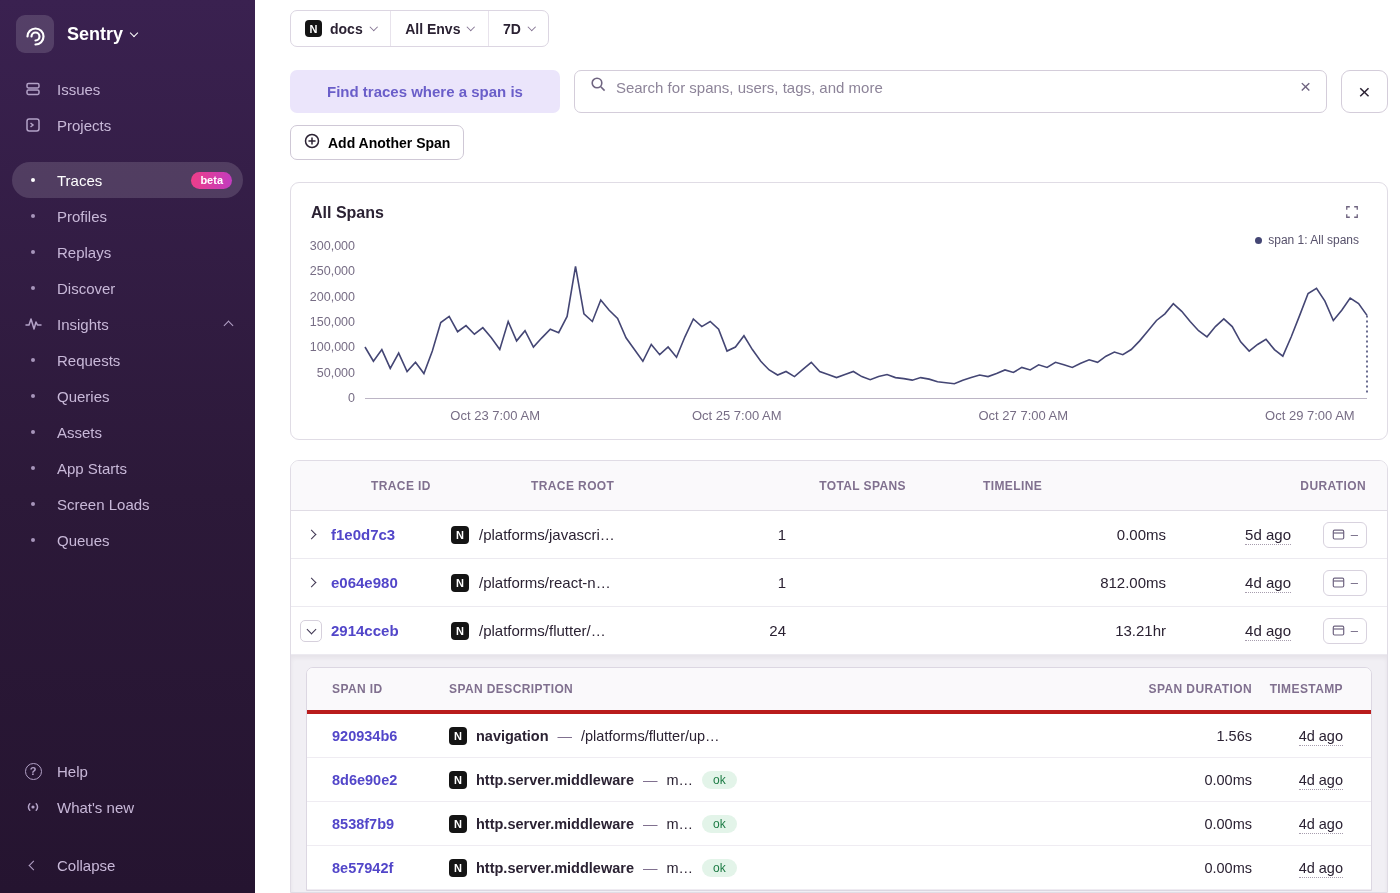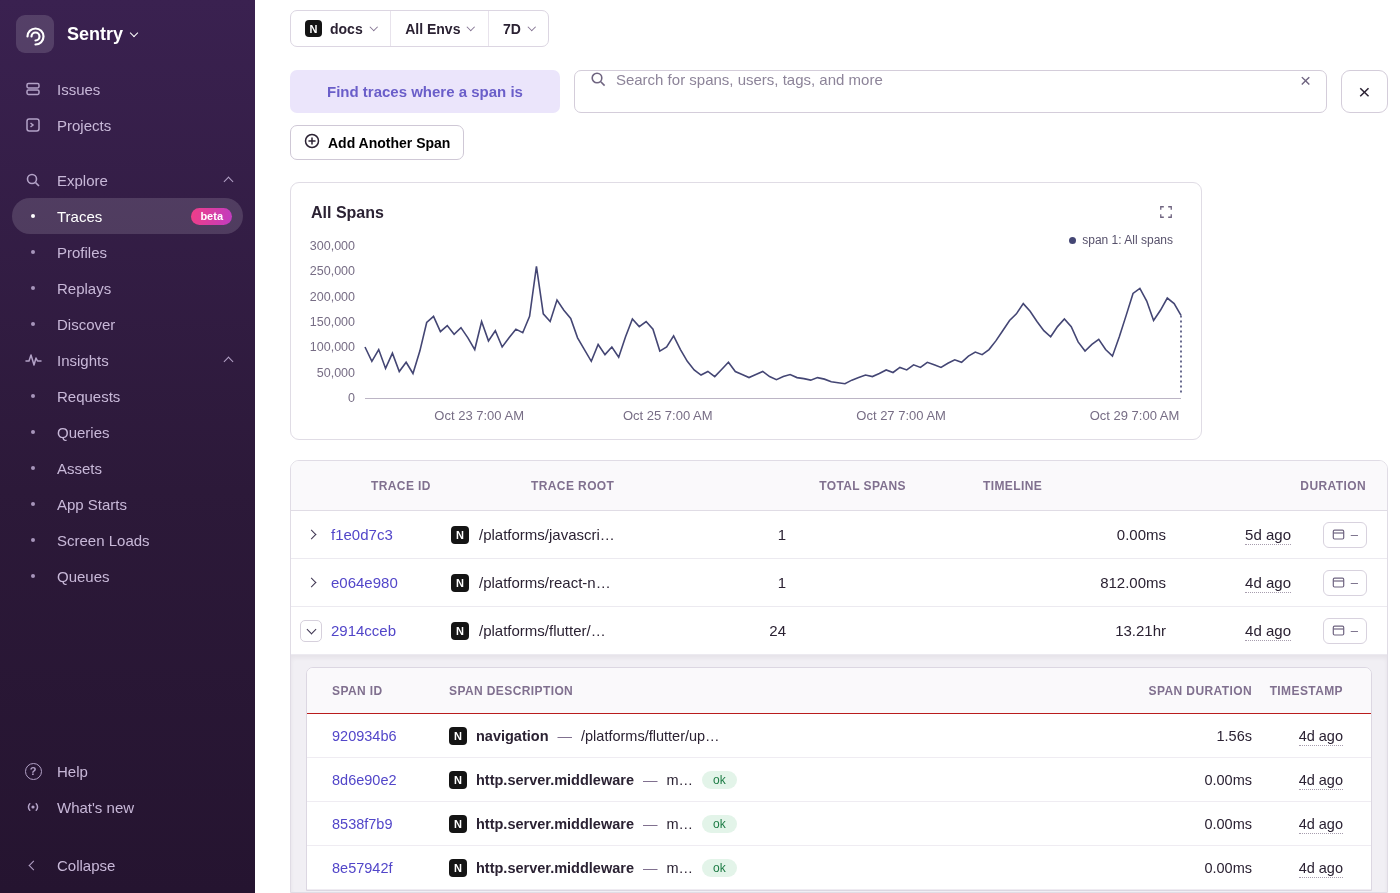--- a/index.html
+++ b/index.html
@@ -48,35 +48,35 @@
     font-size:14px; font-weight:700; cursor:pointer; }
   .seg + .seg { border-left:1px solid #e8e3ec; }
   .seg .chev { width:5.5px; height:5.5px; color:#80708f; }
   .n-icon { width:17px; height:17px; background:#141414; border-radius:4px; color:#fff;
     font-size:11px; font-weight:700; display:flex; align-items:center; justify-content:center; }
 
   .search-row { position:absolute; left:35px; top:70px; width:1098px; height:43px;
     display:flex; gap:14px; }
   .find-label { display:flex; align-items:center; padding:0 37px; background:#ebe5fb;
     border-radius:7px; color:#6a5ec9; font-size:15px; font-weight:700; white-space:nowrap; }
-  .search-box { flex:1; display:flex; align-items:flex-start; gap:10px; padding:0 15px;
+  .search-box { flex:1; display:flex; align-items:flex-end; gap:10px; padding:16px 15px;
     border:1px solid #d4cdda; border-radius:7px; background:#fff; }
   .search-box input { flex:1; border:none; outline:none; font-size:15px;
     font-family:"Liberation Sans", sans-serif; color:#2b2233; }
   .search-box input::placeholder { color:#8d8499; }
   .icon-x { color:#6f6480; font-size:19px; line-height:1; cursor:pointer; }
   .close-outer { width:47px; border:1px solid #d4cdda; border-radius:9px; background:#fff;
     display:flex; align-items:center; justify-content:center; font-size:21px; color:#2b2233; cursor:pointer; }
 
   .add-span { position:absolute; left:35px; top:125px; height:35px; display:inline-flex;
     align-items:center; gap:8px; padding:2px 13px; border:1px solid #cfc8d6; border-radius:7px;
     background:#fff; font-size:14px; font-weight:700; cursor:pointer; }
 
   
-  .chart-panel { position:absolute; left:35px; top:182px; width:912px; height:258px;
+  .chart-panel { position:absolute; left:35px; top:182px; width:1098px; height:258px;
     border:1px solid #e0dce5; border-radius:9px; background:#fff; }
   .chart-title { position:absolute; left:20px; top:21px; font-size:16px; font-weight:700; }
   .fullscreen-btn { position:absolute; right:28px; top:22px; color:#6f6480; cursor:pointer; }
   .legend { position:absolute; right:28px; top:50px; display:flex; align-items:center; gap:6px;
     font-size:12px; color:#57516b; }
   .legend-dot { width:7px; height:7px; border-radius:50%; background:#444674; }
   .chart-body { position:absolute; left:10px; right:20px; top:62px; bottom:12px;
     display:grid; grid-template-columns:64px 1fr; grid-template-rows:1fr 28px; }
   .y-axis { grid-column:1; grid-row:1; display:flex; flex-direction:column;
     justify-content:space-between; align-items:flex-end; padding-right:10px;
@@ -92,40 +92,40 @@
   .t-head, .t-row { display:grid;
     grid-template-columns:40px 120px 245px 90px 270px 110px 125px 1fr; align-items:center; }
   .t-head { height:50px; background:#faf9fb; border-bottom:1px solid #e0dce5;
     font-size:12px; font-weight:700; color:#80708f; letter-spacing:.4px;gap:40px; }
   .t-row { height:48px; border-bottom:1px solid #eceaf0; font-size:15px; }
   .right { text-align:right; }
   .tl-head { padding-left:37px; }
   .expander { display:flex; justify-content:center; color:#3d3450; cursor:pointer; }
   .expander .boxed { width:22px; height:22px; border:1px solid #d6d0dc; border-radius:5px;
     display:flex; align-items:center; justify-content:center; }
-  .trace-link { color:#5246c9; cursor:pointer; text-decoration:none; }
+  .trace-link { color:#5246c9; cursor:pointer; text-decoration:none;font-weight:bold; }
   .root-cell { display:flex; align-items:center; gap:10px; overflow:hidden;
     white-space:nowrap; padding-right:10px; }
   .n-chip { flex:none; width:18px; height:18px; background:#141414; border-radius:4px; color:#fff;
     font-size:11px; font-weight:700; display:flex; align-items:center; justify-content:center; }
   .tl-cell { padding-left:37px; }
   .tl-track { position:relative; height:14px; width:236px; background:#e8e7ee; border-radius:2px; }
   .tl-bar { position:absolute; top:0; height:100%; background:#444674; border-radius:2px; min-width:3px; }
   .ts-inner { border-bottom:1px dotted #a79dae; padding-bottom:1px; cursor:pointer; }
   .issues-cell { display:flex; justify-content:flex-end; padding-right:20px; }
   .issues-head { padding-right:22px; }
   .issue-pill { display:flex; align-items:center; gap:6px; height:26px; padding:0 8px;
     border:1px solid #d8d2de; border-radius:6px; color:#6f6480; font-size:13px; cursor:pointer; }
 
   
   .expanded-zone { background:#f1eff4; box-shadow:inset 0 3px 4px rgba(43,34,51,.06);
     padding:12px 15px 0; height:237px; }
   .span-table { background:#fff; border:1px solid #dcd7e2; border-radius:7px 7px 0 0; overflow:hidden; }
   .s-head, .s-row { display:grid; grid-template-columns:120px 395px 250px 180px 1fr; align-items:center; }
-  .s-head { height:46px; background:#faf9fb; border-bottom:1px solid #b91c1c;
+  .s-head { height:46px; background:#faf9fb; border-bottom:4px solid #b91c1c;
     font-size:12px; font-weight:700; color:#80708f; letter-spacing:.4px; }
   .s-row { height:44px; border-bottom:1px solid #efecf2; font-size:14.5px; }
   .pl25 { padding-left:25px; }
   .pl22 { padding-left:22px; }
   .pr28 { padding-right:28px; }
   .desc-cell { display:flex; align-items:center; gap:9px; overflow:hidden; white-space:nowrap; }
   .desc-op { font-weight:700; }
   .desc-sep { color:#80708f; }
   .ok-badge { background:#e3f4e9; color:#1d7c45; font-size:12px; font-weight:400;
     padding:2px 11px; border-radius:11px; }
@@ -163,32 +163,20 @@
         <svg width="16" height="16" viewBox="0 0 16 16" fill="none" stroke="currentColor" stroke-width="1.5">
           <rect x="2" y="2" width="12" height="12" rx="2.2"></rect>
             <path d="M5.5 6 l2.5 2 -2.5 2"></path>
         </svg>
       </span>
       <span>Projects</span>
     </div>
 
     <div class="nav-gap"></div>
 
-    <div class="nav-item">
-      <span class="nav-ico">
-        <svg width="16" height="16" viewBox="0 0 16 16" fill="none" stroke="currentColor" stroke-width="1.6">
-          <circle cx="7" cy="7" r="4.5"></circle>
-            <line x1="10.6" y1="10.6" x2="14" y2="14"></line>
-        </svg>
-      </span>
-      <span>Explore</span>
-      <span class="chev-slot">
-          <i class="chev up"></i>
-        </span>
-    </div>
 
     <div class="nav-item selected">
       <span class="nav-ico">
           <span class="dot"></span>
         </span>
       <span>Traces</span>
       <span class="badge-beta">beta</span>
     </div>
     <div class="nav-item">
       <span class="nav-ico">

